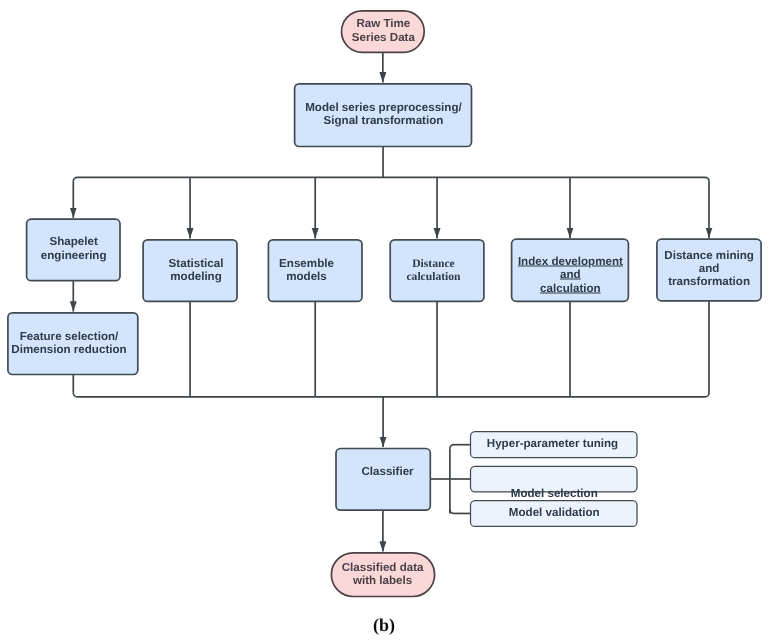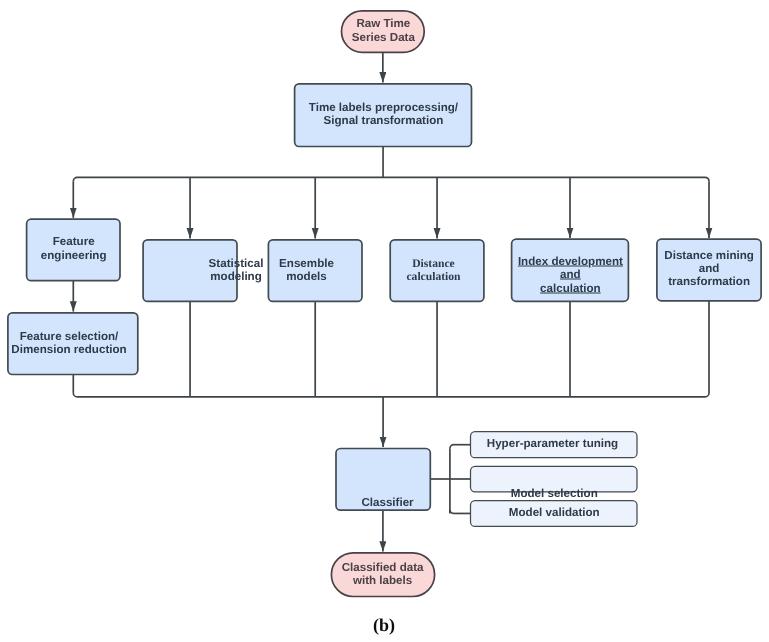--- a/index.html
+++ b/index.html
@@ -80,28 +80,28 @@
     <rect x="470.5" y="500.5" width="166.5" height="25.9" rx="4.5" fill="#edf3fd" stroke="#424b52" stroke-width="1.25"></rect>
     <rect x="331.4" y="552.8" width="103.2" height="43.7" rx="21.85" fill="#fad8d8" stroke="#4a4046"></rect>
   </g>
 </svg>
 
 <div class="node ln term-text" style="left:341.5px;top:10.9px;width:82.7px;height:41.4px;">
       <span>Raw Time
 Series Data</span>
     </div>
 <div class="node ln" style="left:294.6px;top:83.9px;width:176.9px;height:62.6px;">
-      <span>Time labels preprocessing/
+      <span>Model series preprocessing/
 Signal transformation</span>
     </div>
 <div class="node ln" style="left:26.6px;top:219.2px;width:93.4px;height:61.5px;">
-      <span>Feature
+      <span>Shapelet
 engineering</span>
     </div>
-<div class="node ln" style="left:143.1px;top:239.8px;width:106px;height:61.6px;margin-left:40px;">
+<div class="node ln" style="left:143.1px;top:239.8px;width:106px;height:61.6px;">
       <span>Statistical
 modeling</span>
     </div>
 <div class="node ln" style="left:268.4px;top:239.8px;width:77px;height:61.6px;">
       <span>Ensemble
 models</span>
     </div>
 <div class="node ln" style="left:390.2px;top:239.8px;width:87px;height:61.6px;font-family:Liberation Serif, serif;">
       <span>Distance
 calculation</span>
@@ -113,21 +113,21 @@
     </div>
 <div class="node ln" style="left:656.9px;top:239.2px;width:104.2px;height:61.6px;">
       <span>Distance mining
 and
 transformation</span>
     </div>
 <div class="node ln" style="left:4px;top:312.9px;width:130px;height:61.6px;">
       <span>Feature selection/
 Dimension reduction</span>
     </div>
-<div class="node l1" style="left:336.0px;top:473px;width:103px;height:61.7px;">
+<div class="node l1" style="left:336.0px;top:442px;width:103px;height:61.7px;">
       <span>Classifier</span>
     </div>
 <div class="node l1" style="left:470.5px;top:431.7px;width:163px;height:26.0px;">
       <span>Hyper-parameter tuning</span>
     </div>
 <div class="node l1" style="left:470.5px;top:466.3px;width:166.5px;height:25.5px;margin-top:16px;">
       <span>Model selection</span>
     </div>
 <div class="node l1" style="left:470.5px;top:500.5px;width:166.5px;height:25.9px;border-radius:12px;">
       <span>Model validation</span>

